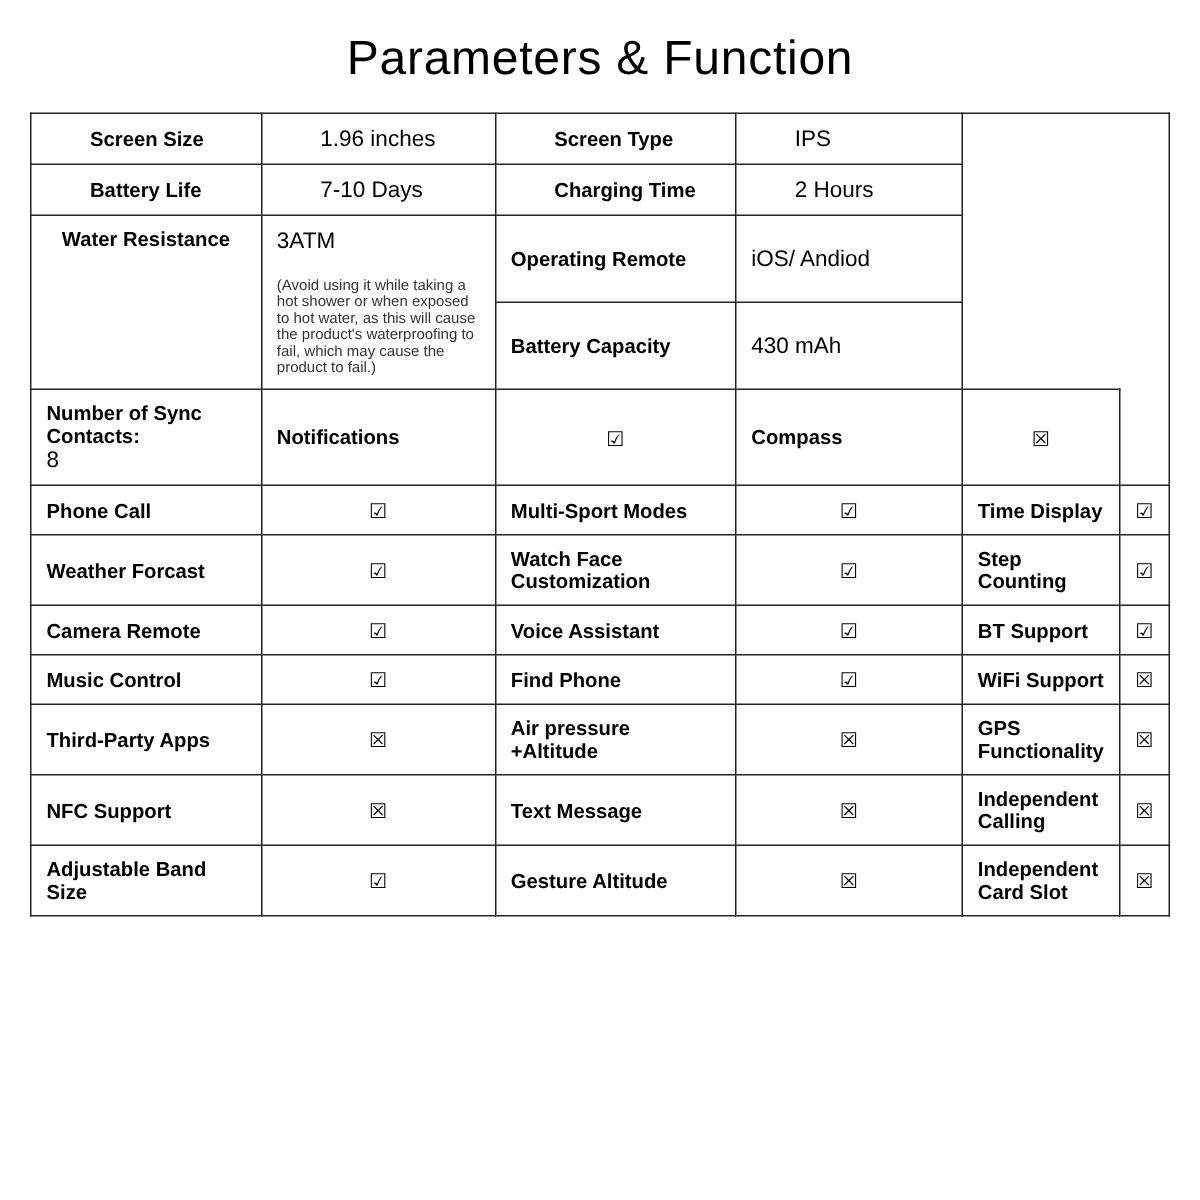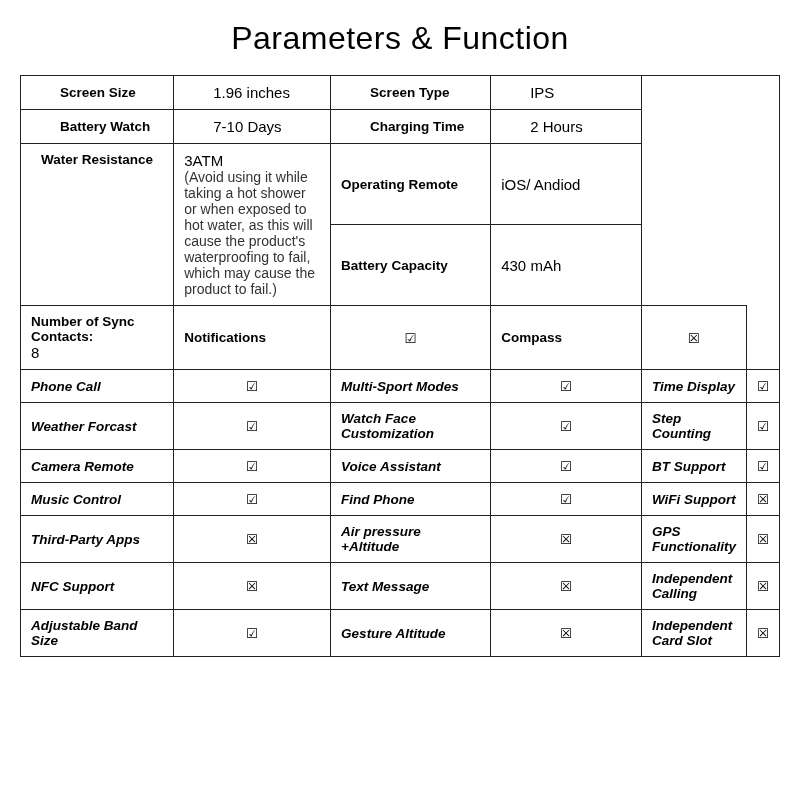--- a/index.html
+++ b/index.html
@@ -29,57 +29,56 @@
       font-size: 13.5px;
     }
     .label {
       font-weight: 700;
       font-size: 13.5px;
     }
     .value {
       font-size: 15px;
     }
     .note {
-      font-size: 14px;
+      font-size: 10px;
       color: #333;
-      margin-top: 0;
+      margin-top: 16px;
     }
     .check-cell {
       text-align: center;
       font-size: 18px;
     }
     .top-section td {
       width: 25%;
       padding-left: 39px;
     }
     .sync-row td {
       vertical-align: middle;
     }
     .feature-label {
       font-weight: 700;
-      font-style: italic;
     }
   </style>
 </head>
 <body>
 
 <h1>Parameters &amp; Function</h1>
 
 <table class="main-table">
 
   <tbody>
       <tr class="top-section">
     <td><span class="label">Screen Size</span></td>
     <td><span class="value">1.96 inches</span></td>
     <td><span class="label">Screen Type</span></td>
     <td><span class="value">IPS</span></td>
   </tr>
 
   <tr class="top-section">
-    <td><span class="label">Battery Watch</span></td>
+    <td><span class="label">Battery Life</span></td>
     <td><span class="value">7-10 Days</span></td>
     <td><span class="label">Charging Time</span></td>
     <td><span class="value">2 Hours</span></td>
   </tr>
 
   <tr>
     <td rowspan="2" style="vertical-align:top;text-align:center;">
       <span class="label">Water Resistance</span>
     </td>
     <td rowspan="2" style="vertical-align:top;">

